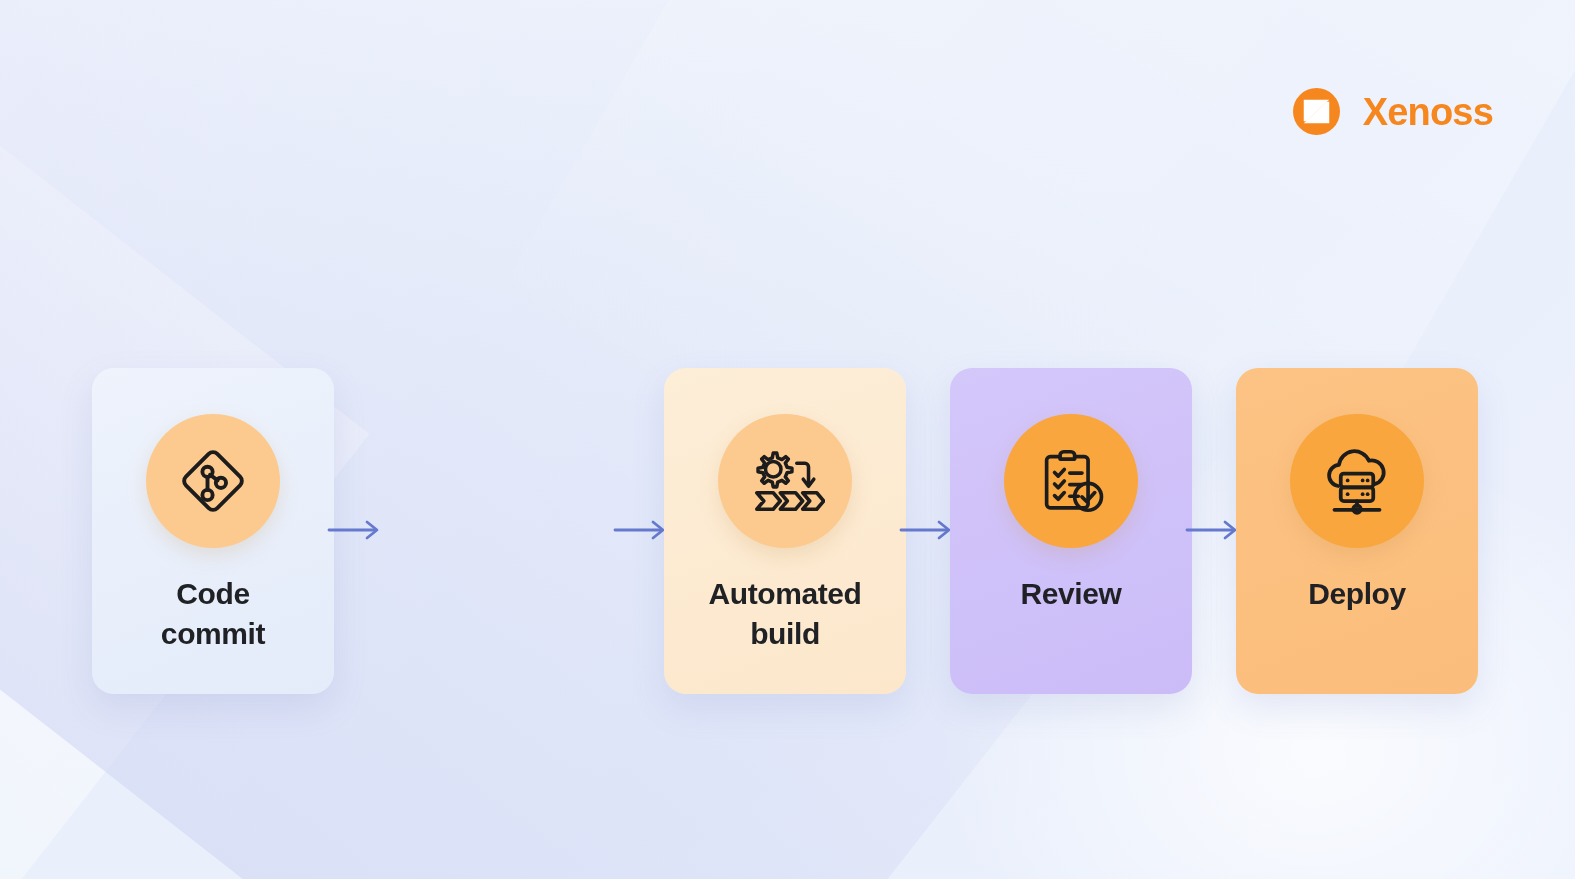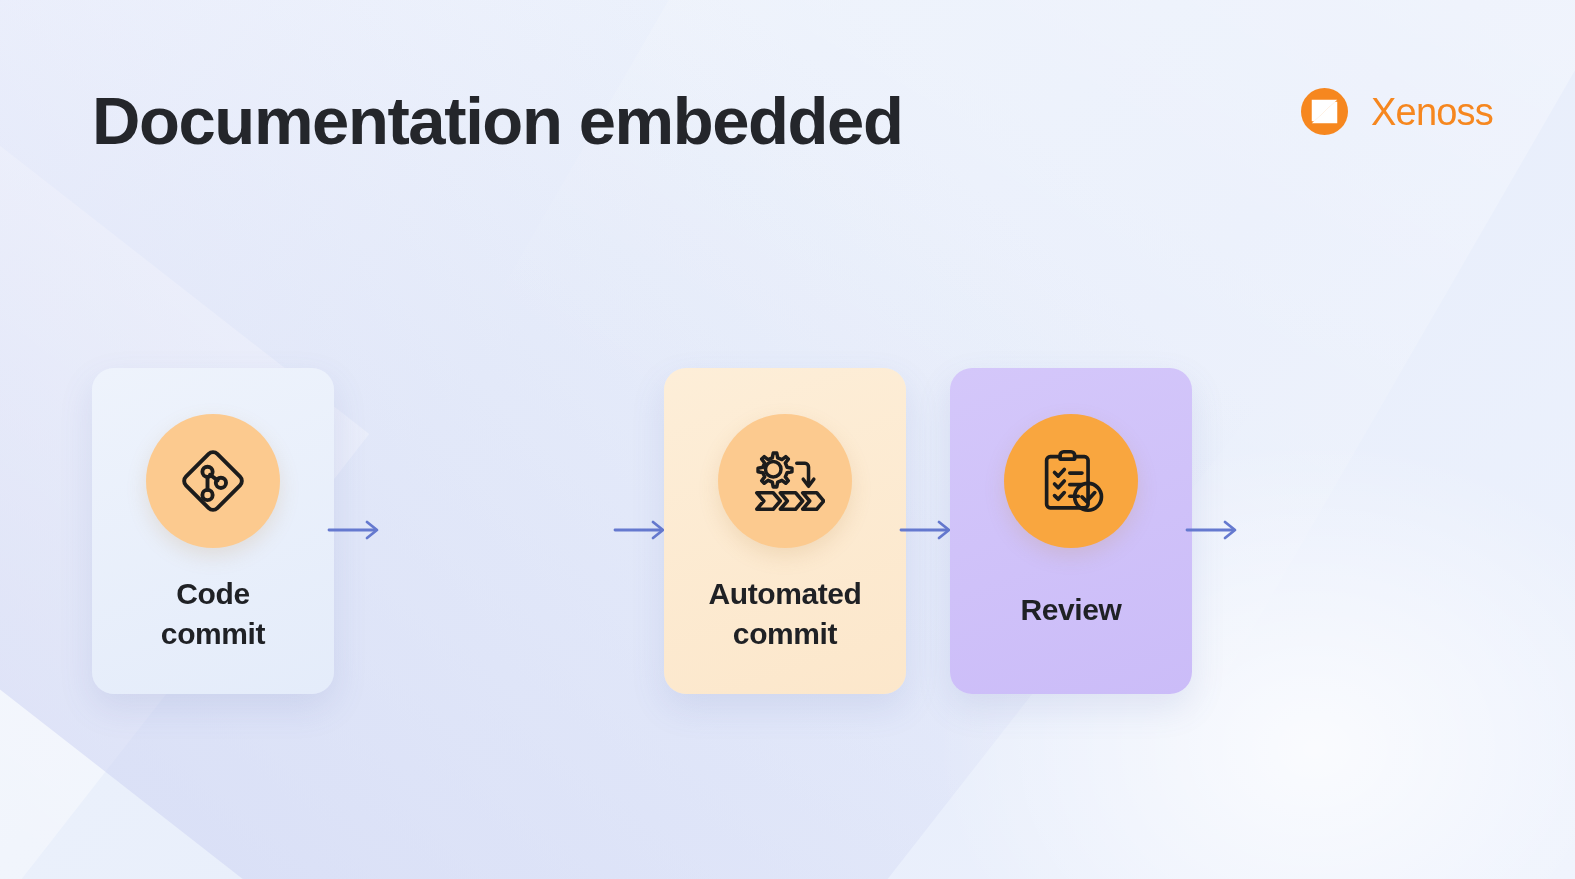--- a/index.html
+++ b/index.html
@@ -64,21 +64,21 @@
   .title .line { display:block; white-space:pre; }
 
   
   .logo {
     position:absolute;
     right:82px; top:88px;
     display:flex; align-items:center; gap:7px;
   }
   .logo-mark { width:47px; height:47px; display:block; }
   .logo-word {
-    font-size:38px; font-weight:400; letter-spacing:-0.8px;
+    font-size:38px; font-weight:700; letter-spacing:-0.8px;
     color:#f6871f; line-height:1;margin-left:16px;
   }
 
   
   .pipeline {
     position:absolute;
     left:0; top:368px;
     width:1376px; height:330px;
   }
 
@@ -89,21 +89,21 @@
     height:326px;
     border-radius:22px;
     box-shadow:0 14px 34px rgba(96,112,180,.13);
     display:flex;
     flex-direction:column;
     align-items:center;
   }
   .card-0 { left:92px;  background:linear-gradient(160deg,#eef3fc 0%, #e4ecfa 100%); }
   .card-1 { left:378px; background:linear-gradient(160deg,#c3cdf6 0%, #b9c4f2 100%); }
   .card-2 { left:664px; background:linear-gradient(160deg,#fdeed8 0%, #fce7cb 100%); }
-  .card-3 { left:950px; background:linear-gradient(160deg,#d4c7fa 0%, #cbbcf8 100%);gap:16px; }
+  .card-3 { left:950px; background:linear-gradient(160deg,#d4c7fa 0%, #cbbcf8 100%); }
   .card-4 { left:1236px; background:linear-gradient(160deg,#fcc384 0%, #fbbd7b 100%); }
 
   .icon-circle {
     margin-top:46px;
     width:134px; height:134px;
     border-radius:50%;
     display:flex; align-items:center; justify-content:center;
     box-shadow:0 8px 20px rgba(190,140,70,.18);
   }
   .ic-pale   { background:#fcca8f; }
@@ -139,21 +139,20 @@
 <body>
 
 <div id="stage">
 
   <div class="bg-band bg-band-a"></div>
   <div class="bg-band bg-band-b"></div>
   <div class="bg-band bg-band-c"></div>
   <div class="bg-glow"></div>
 
   <h1 class="title">
-    <span class="line">Documentation embedded</span>
   </h1>
 
   <div class="logo">
     <svg class="logo-mark" viewBox="0 0 48 48">
       <circle cx="24" cy="24" r="24" fill="#f6871f"></circle>
       <path d="M11 12 H37 L11 36 H37" fill="none" stroke="#ffffff" stroke-width="0"></path>
       <polygon points="11,12 37,12 13.5,34 11,34" fill="#ffffff"></polygon>
       <polygon points="37,36 11,36 34.5,14 37,14" fill="#ffffff"></polygon>
     </svg>
     <span class="logo-word">Xenoss</span>
@@ -196,21 +195,21 @@
 
           <path d="M44 17 h7 a3 3 0 0 1 3 3 v15"></path>
           <polyline points="49.5,30.5 54,36.5 58.5,30.5"></polyline>
 
           <path d="M10 42 h14 l6 7 -6 7 H10 l6 -7 Z"></path>
           <path d="M30 42 h13 l6 7 -6 7 H30 l6 -7 Z"></path>
           <path d="M49 42 h12 l6 7 -6 7 H49 l6 -7 Z"></path>
         </svg>
       </div>
       <div class="card-label">Automated
-commit</div>
+build</div>
     </div>
 
     <svg class="arrow arrow-2" viewBox="0 0 56 24" fill="none" stroke="#6579cf" stroke-width="2.8" stroke-linecap="round" stroke-linejoin="round">
       <line x1="2" y1="12" x2="48" y2="12"></line>
       <polyline points="40,4 50,12 40,20"></polyline>
     </svg>
 
     <div class="card card-3">
       <div class="icon-circle ic-strong">
         <svg width="78" height="78" viewBox="0 0 64 64" fill="none" stroke="#1c1c1c" stroke-width="3" stroke-linecap="round" stroke-linejoin="round">
@@ -227,15 +226,34 @@
         </svg>
       </div>
       <div class="card-label">Review</div>
     </div>
 
     <svg class="arrow arrow-3" viewBox="0 0 56 24" fill="none" stroke="#6579cf" stroke-width="2.8" stroke-linecap="round" stroke-linejoin="round">
       <line x1="2" y1="12" x2="48" y2="12"></line>
       <polyline points="40,4 50,12 40,20"></polyline>
     </svg>
 
+    <div class="card card-4">
+      <div class="icon-circle ic-strong">
+        <svg width="80" height="80" viewBox="0 0 64 64" fill="none" stroke="#1c1c1c" stroke-width="3" stroke-linecap="round" stroke-linejoin="round">
+          <path d="M17 36 a8.5 8.5 0 0 1 0.6 -16.9 A12.5 12.5 0 0 1 41.5 15.8 A9.6 9.6 0 0 1 46 34.5"></path>
+          <rect x="19" y="26" width="26" height="11" rx="2.5"></rect>
+          <rect x="19" y="37" width="26" height="11" rx="2.5"></rect>
+          <circle cx="24.5" cy="31.5" r="1.5" fill="#1c1c1c" stroke="none"></circle>
+          <circle cx="36.5" cy="31.5" r="1.5" fill="#1c1c1c" stroke="none"></circle>
+          <circle cx="40.5" cy="31.5" r="1.5" fill="#1c1c1c" stroke="none"></circle>
+          <circle cx="24.5" cy="42.5" r="1.5" fill="#1c1c1c" stroke="none"></circle>
+          <circle cx="36.5" cy="42.5" r="1.5" fill="#1c1c1c" stroke="none"></circle>
+          <circle cx="40.5" cy="42.5" r="1.5" fill="#1c1c1c" stroke="none"></circle>
+          <line x1="32" y1="48" x2="32" y2="52"></line>
+          <line x1="14" y1="55" x2="50" y2="55"></line>
+          <circle cx="32" cy="54.5" r="3"></circle>
+        </svg>
+      </div>
+      <div class="card-label">Deploy</div>
+    </div>
 
   </div>
 </div>
 
 </body></html>

